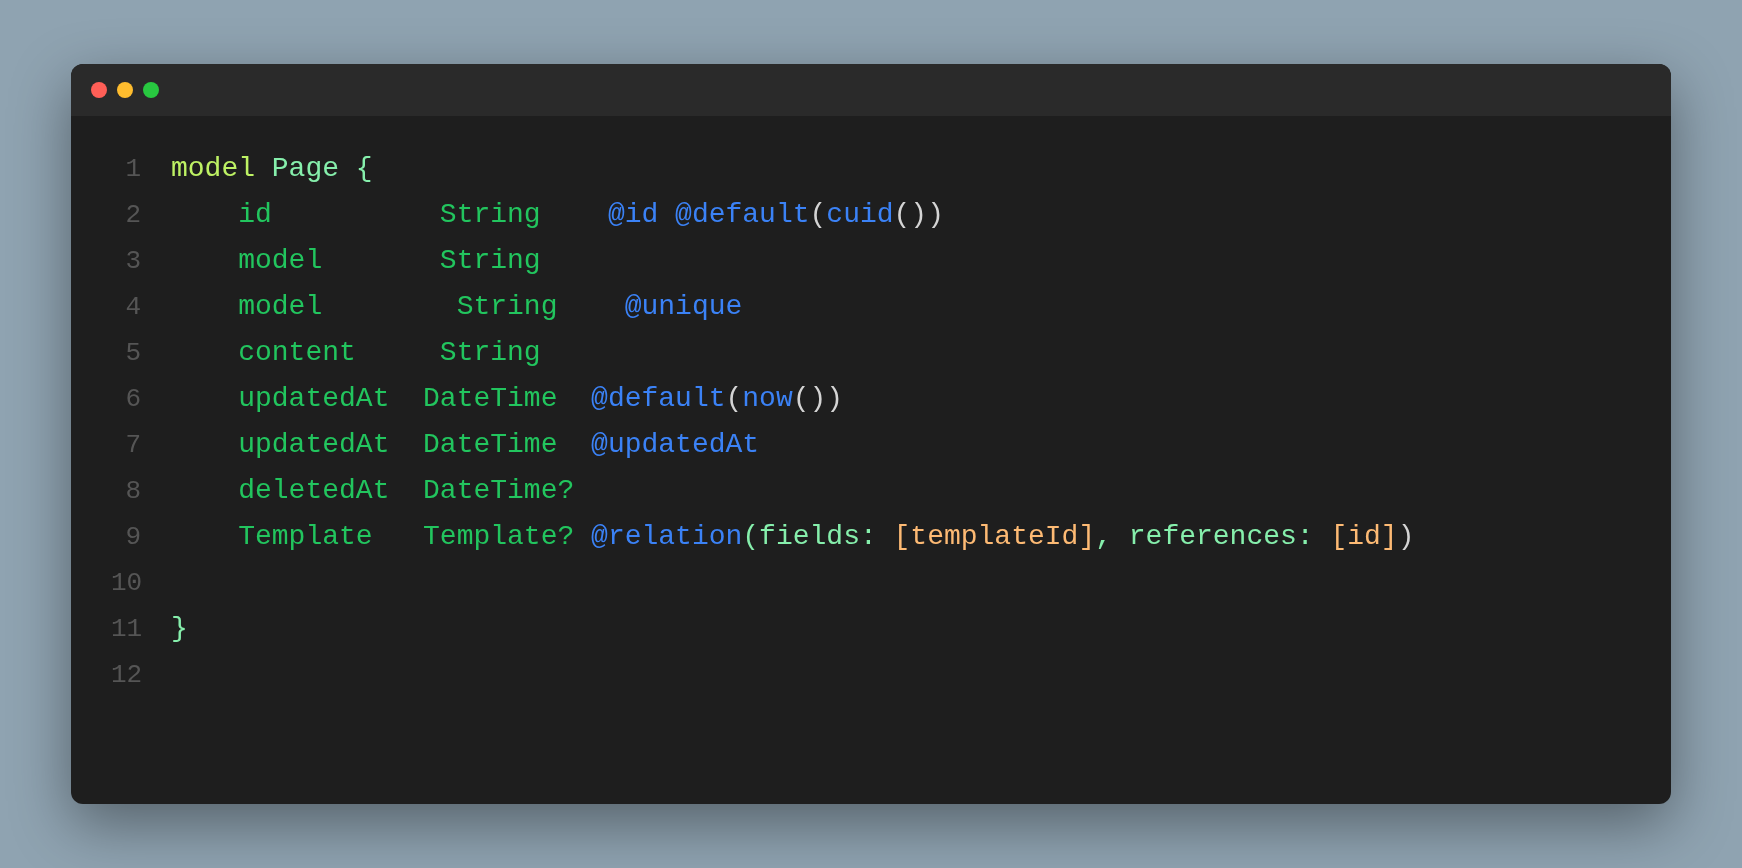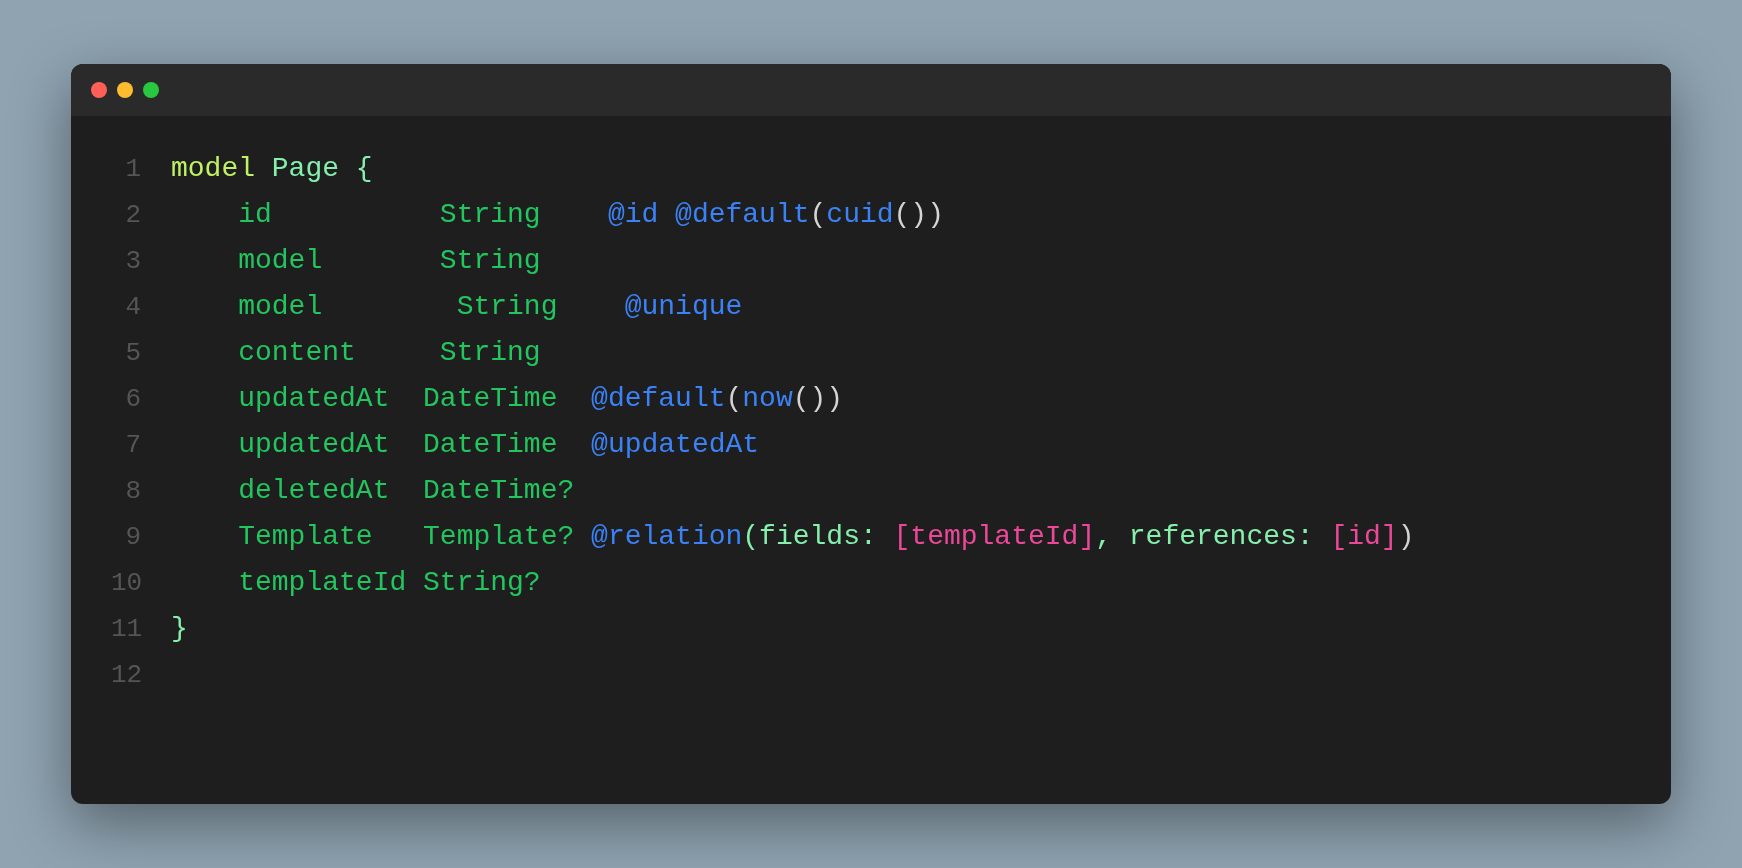--- a/index.html
+++ b/index.html
@@ -112,21 +112,21 @@
 
     .kw-plain {
       color: #86efac;
     }
 
     .kw-paren {
       color: #d4d4d4;
     }
 
     .kw-bracket {
-      color: #ec4899;
+      color: #fdba74;
     }
   </style>
 </head>
 <body>
 
 <div class="window">
   <div class="titlebar">
     <div class="traffic-light close"></div>
     <div class="traffic-light minimize"></div>
     <div class="traffic-light maximize"></div>
@@ -164,21 +164,20 @@
         <div class="code-line">
           <span class="line-number">8</span>
           <span class="line-content"><span class="kw-field">    deletedAt</span><span class="kw-type">  DateTime?</span></span>
         </div>
         <div class="code-line">
           <span class="line-number">9</span>
           <span class="line-content"><span class="kw-field">    Template</span><span class="kw-type">   Template? </span><span class="kw-decorator">@relation</span><span class="kw-plain">(fields: </span><span class="kw-bracket">[templateId]</span><span class="kw-plain">, references: </span><span class="kw-bracket">[id]</span><span class="kw-paren">)</span></span>
         </div>
         <div class="code-line">
           <span class="line-number">10</span>
-          <span class="line-content"><span class="kw-field">    templateId</span><span class="kw-type"> String?</span></span>
         </div>
         <div class="code-line">
           <span class="line-number">11</span>
           <span class="line-content"><span class="kw-plain">}</span></span>
         </div>
         <div class="code-line">
           <span class="line-number">12</span>
           <span class="line-content"></span>
         </div>
       </div>

